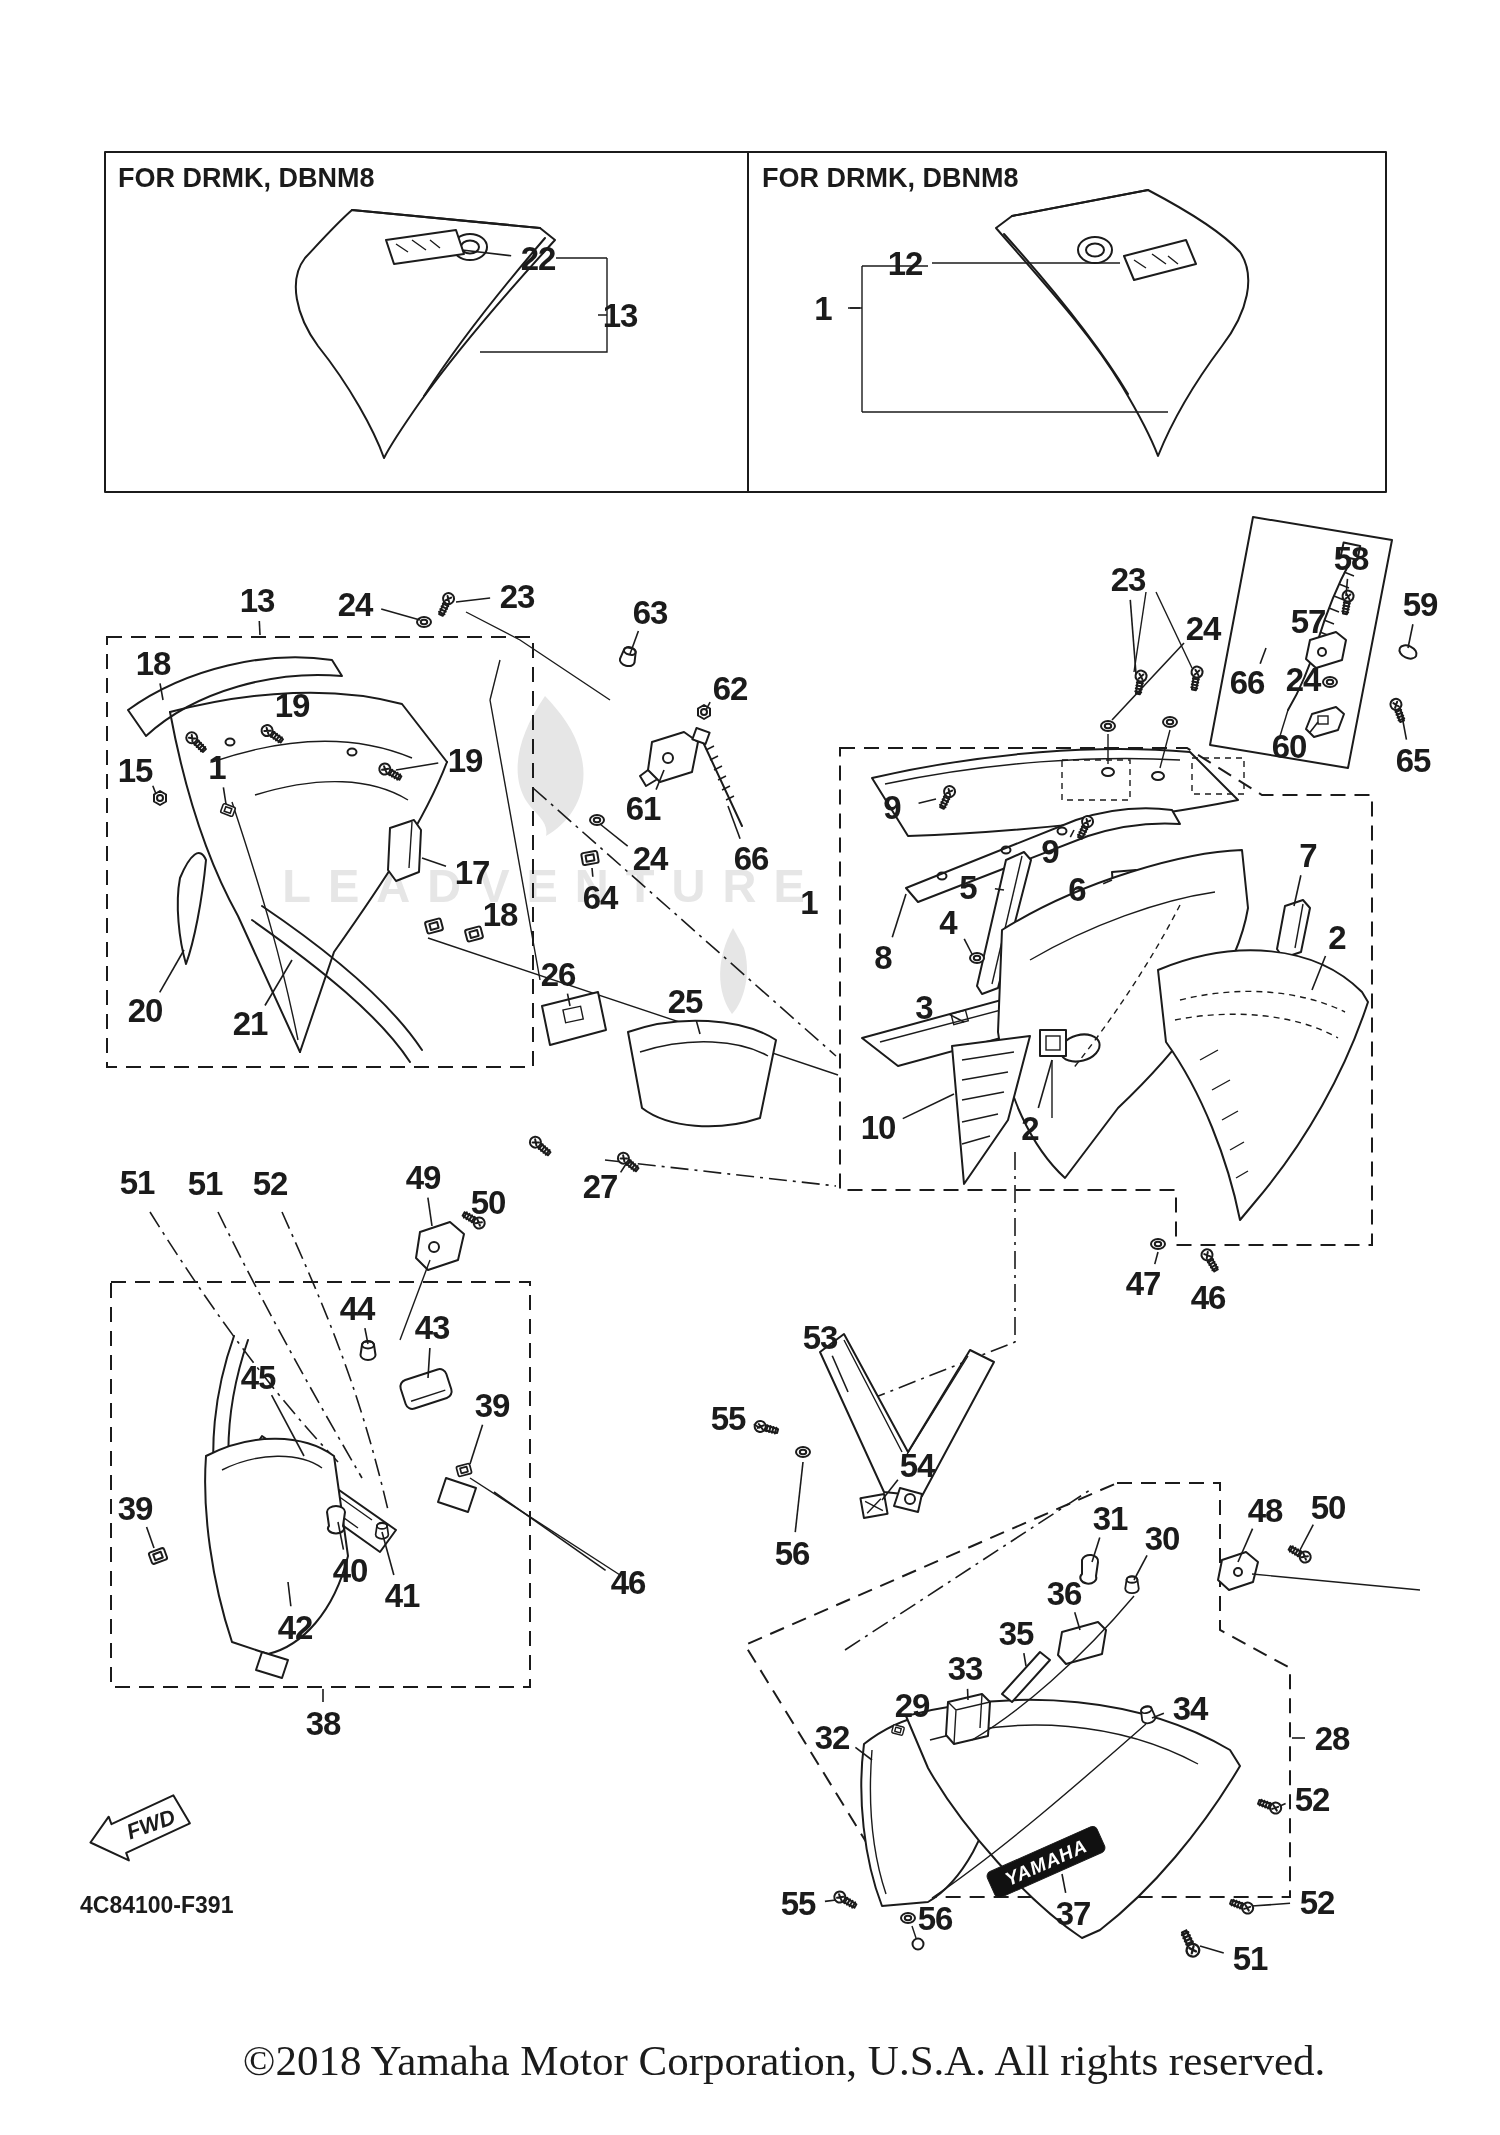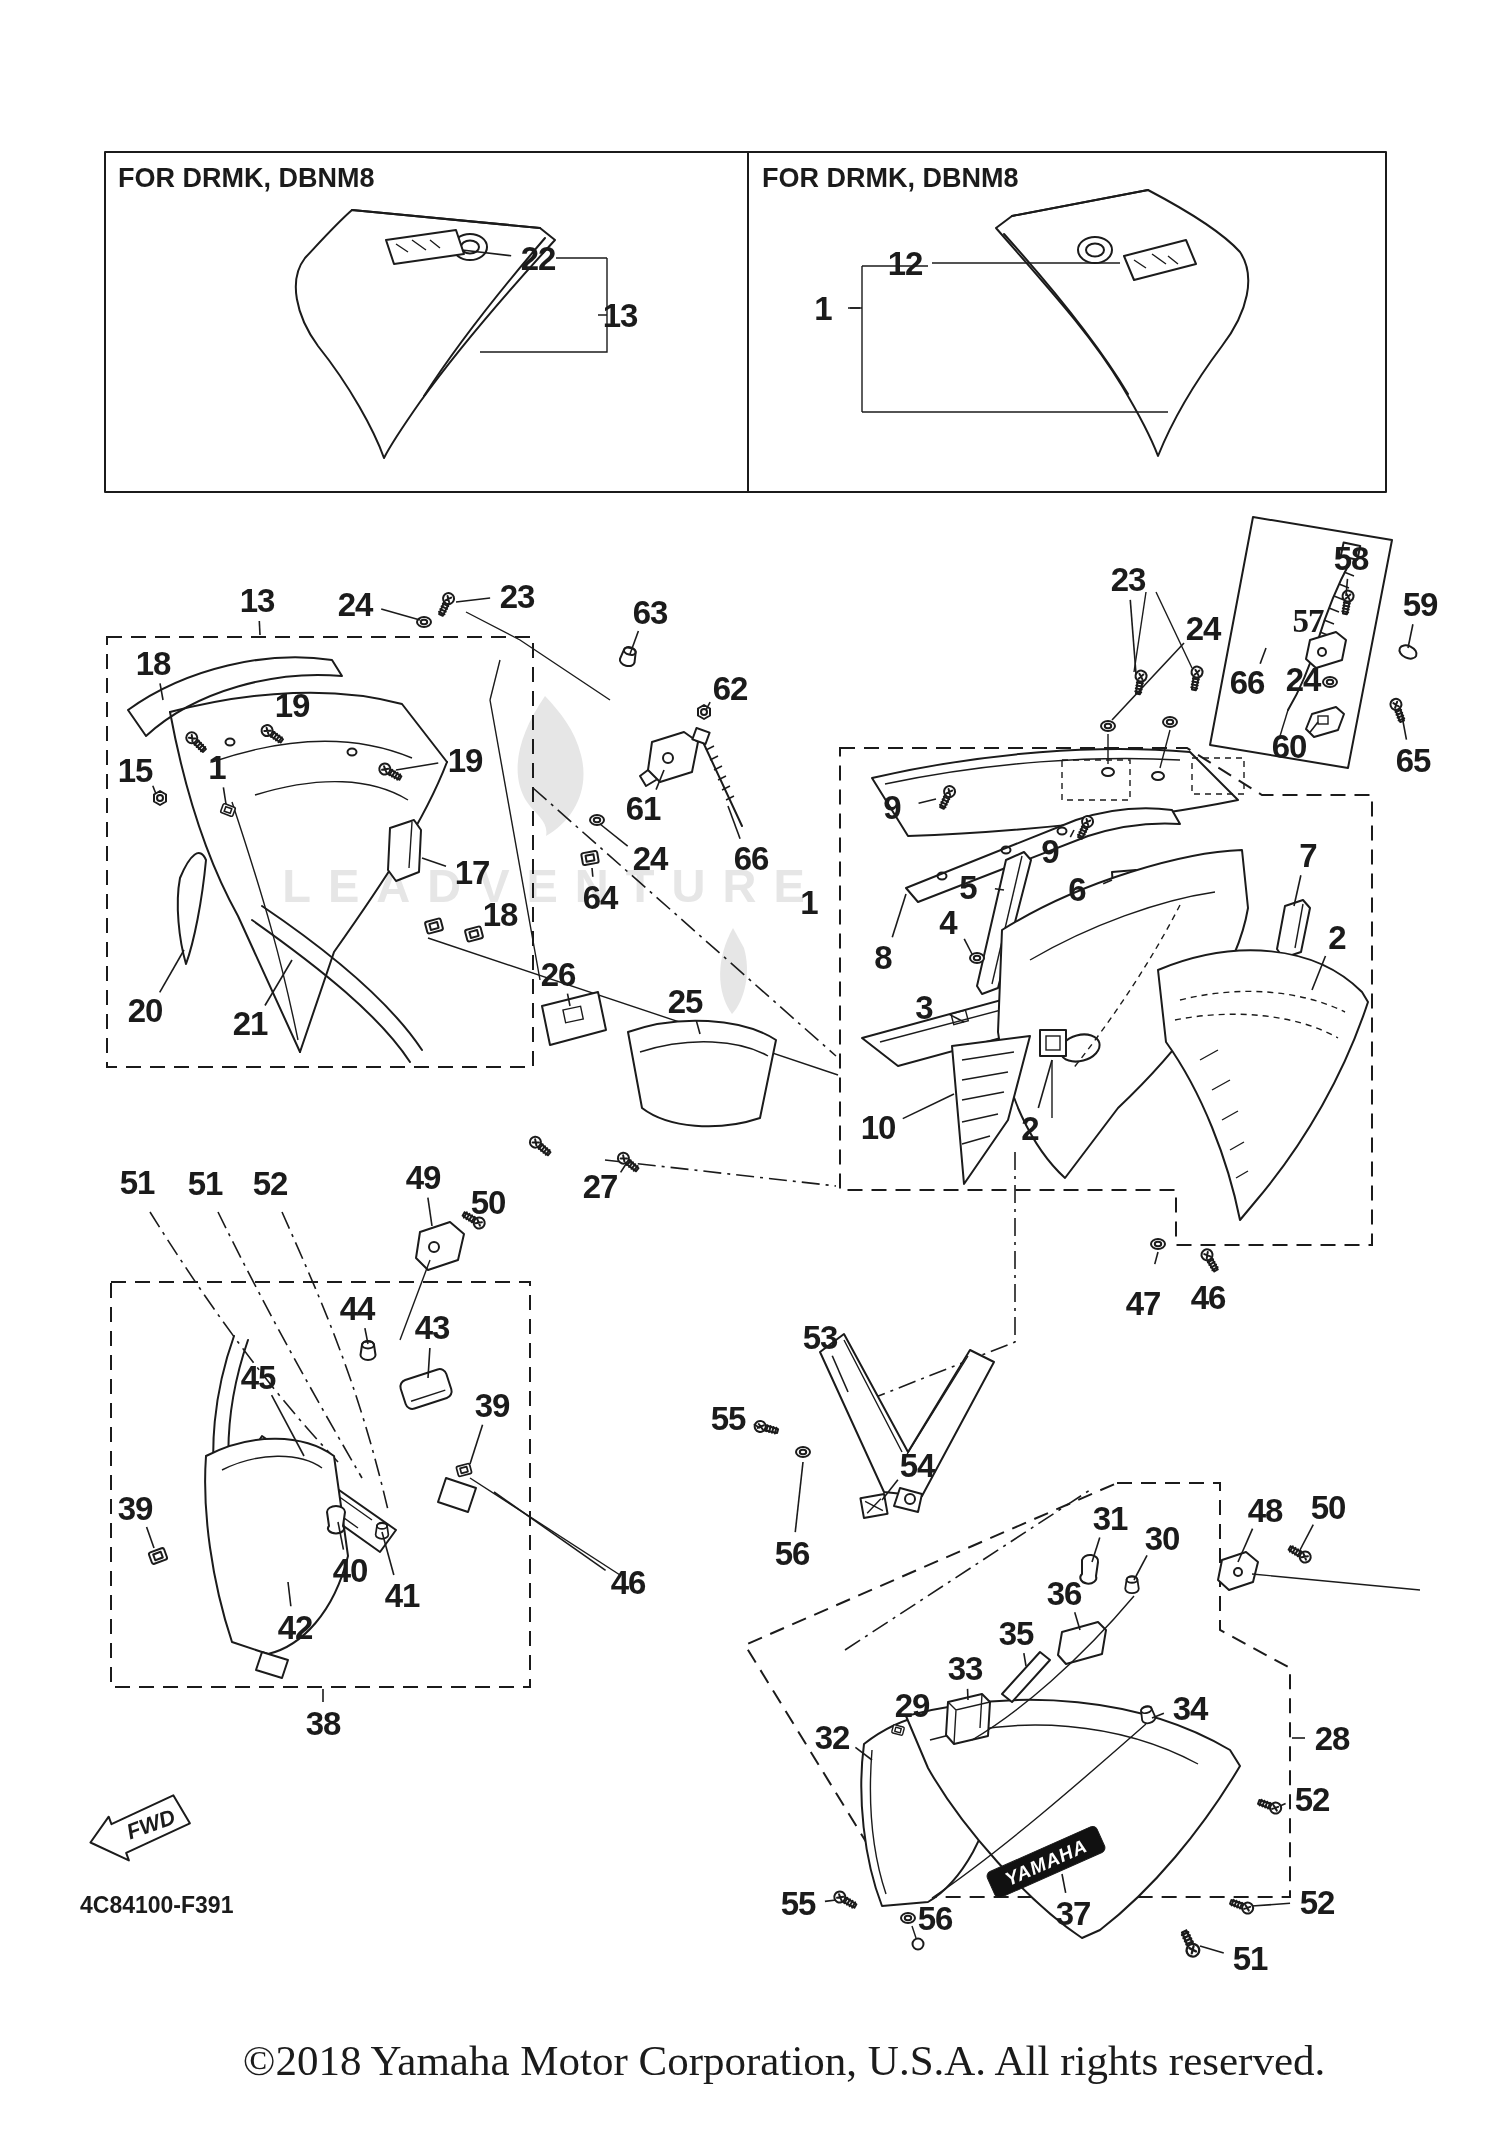--- a/index.html
+++ b/index.html
@@ -414,39 +414,39 @@
       <div class="callout" style="left: 643px; top: 808px;">61</div>
       <div class="callout" style="left: 650px; top: 858px;">24</div>
       <div class="callout" style="left: 751px; top: 858px;">66</div>
       <div class="callout" style="left: 600px; top: 897px;">64</div>
       <div class="callout" style="left: 558px; top: 974px;">26</div>
       <div class="callout" style="left: 685px; top: 1001px; text-align: center;">25</div>
       <div class="callout" style="left: 600px; top: 1186px;">27</div>
       <div class="callout" style="left: 1128px; top: 579px;">23</div>
       <div class="callout" style="left: 1203px; top: 628px;">24</div>
       <div class="callout" style="left: 1351px; top: 558px;">58</div>
-      <div class="callout" style="left: 1308px; top: 621px; font-family: Liberation Serif, serif;">57</div>
+      <div class="callout" style="left: 1308px; top: 621px;">57</div>
       <div class="callout" style="left: 1420px; top: 604px;">59</div>
       <div class="callout" style="left: 1247px; top: 682px;">66</div>
       <div class="callout" style="left: 1303px; top: 679px;">24</div>
       <div class="callout" style="left: 1289px; top: 746px;">60</div>
       <div class="callout" style="left: 1413px; top: 760px;">65</div>
       <div class="callout" style="left: 809px; top: 902px;">1</div>
       <div class="callout" style="left: 892px; top: 807px;">9</div>
       <div class="callout" style="left: 1050px; top: 851px;">9</div>
       <div class="callout" style="left: 968px; top: 887px;">5</div>
       <div class="callout" style="left: 1077px; top: 889px;">6</div>
       <div class="callout" style="left: 948px; top: 922px;">4</div>
       <div class="callout" style="left: 883px; top: 957px;">8</div>
       <div class="callout" style="left: 924px; top: 1007px;">3</div>
       <div class="callout" style="left: 1308px; top: 855px;">7</div>
       <div class="callout" style="left: 1337px; top: 937px;">2</div>
       <div class="callout" style="left: 878px; top: 1127px;">10</div>
       <div class="callout" style="left: 1030px; top: 1128px;">2</div>
-      <div class="callout" style="left: 1143px; top: 1283px; margin-top: 20px;">47</div>
+      <div class="callout" style="left: 1143px; top: 1283px;">47</div>
       <div class="callout" style="left: 1208px; top: 1297px;">46</div>
       <div class="callout" style="left: 137px; top: 1182px;">51</div>
       <div class="callout" style="left: 205px; top: 1183px;">51</div>
       <div class="callout" style="left: 270px; top: 1183px;">52</div>
       <div class="callout" style="left: 423px; top: 1177px;">49</div>
       <div class="callout" style="left: 488px; top: 1202px;">50</div>
       <div class="callout" style="left: 357px; top: 1308px;">44</div>
       <div class="callout" style="left: 432px; top: 1327px;">43</div>
       <div class="callout" style="left: 258px; top: 1377px;">45</div>
       <div class="callout" style="left: 492px; top: 1405px;">39</div>

